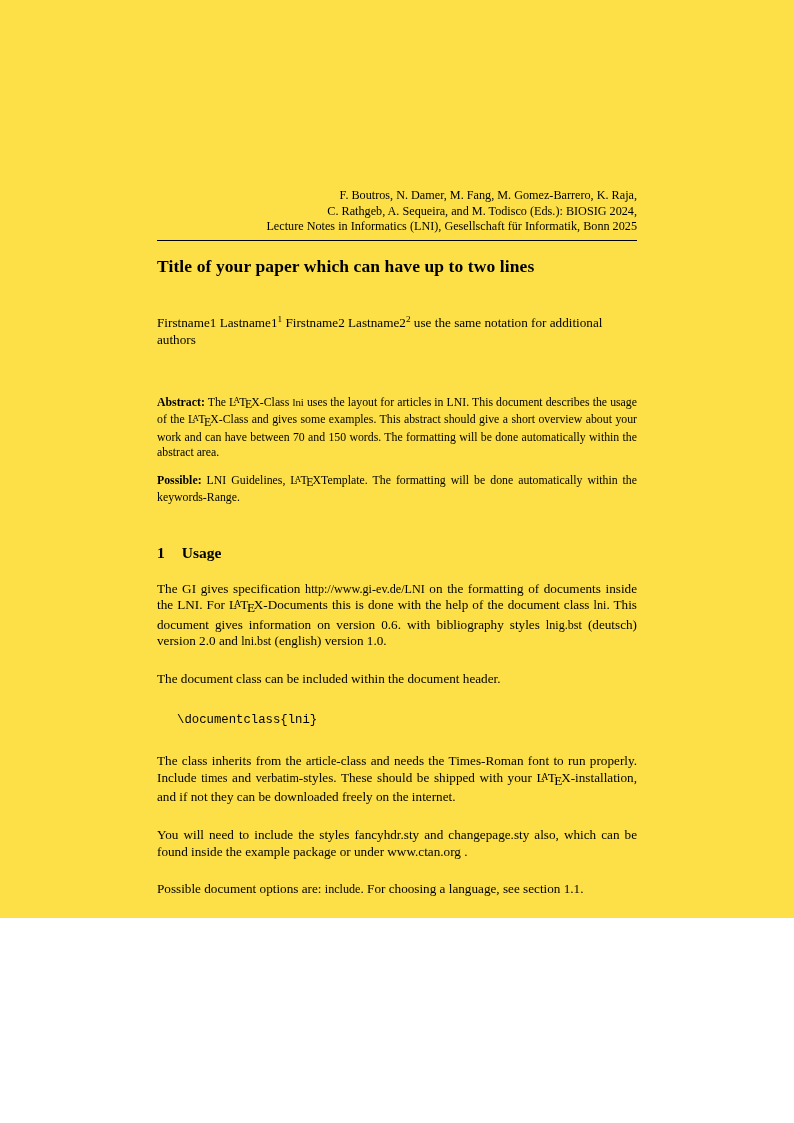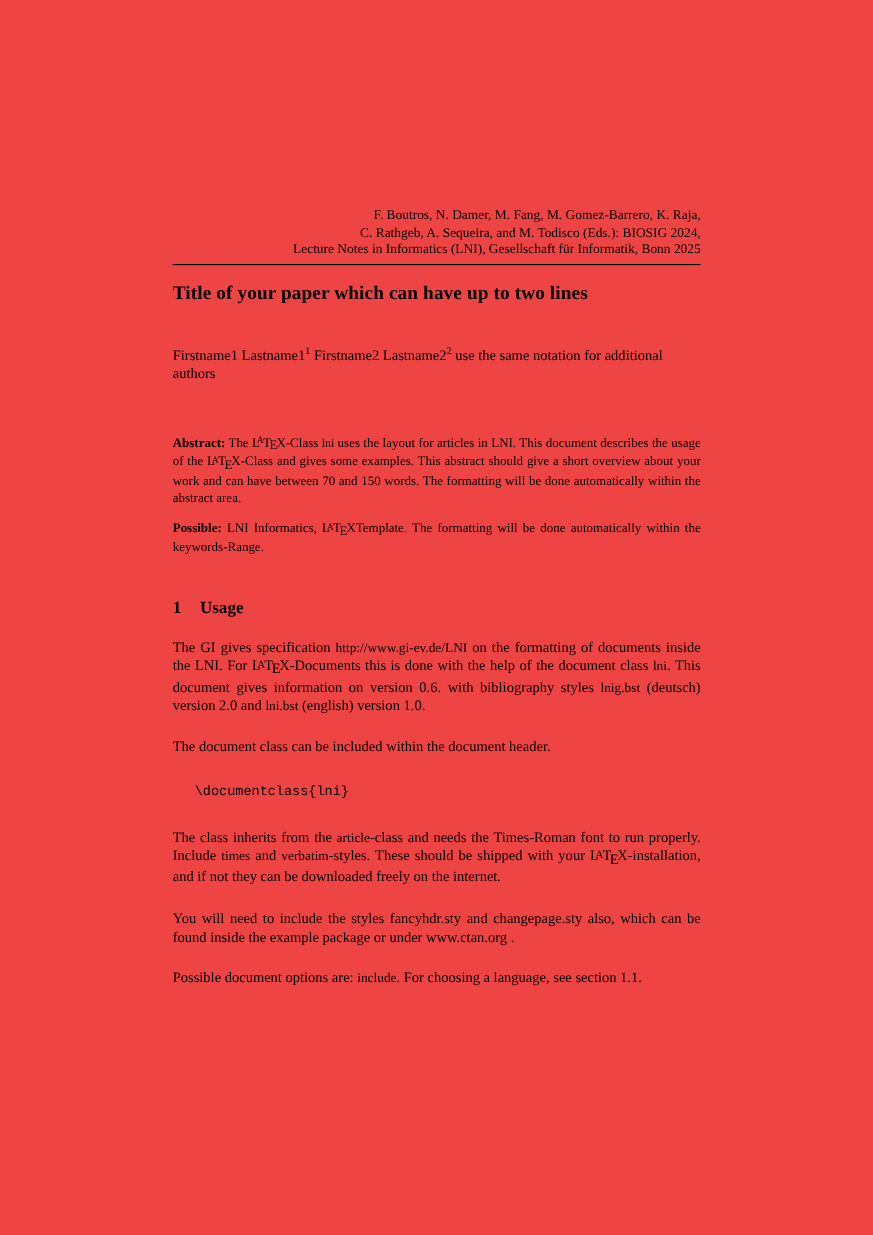--- a/index.html
+++ b/index.html
@@ -1,20 +1,20 @@
 <!DOCTYPE html>
 <html><head>
 <meta charset="utf-8">
 <style>
   html, body { margin: 0; padding: 0; background: #ffffff; }
   .page {
     position: relative;
     width: 794px;
-    height: 1123px;
-    background: #ef4444;
+    height: 918px;
+    background: #fde047;
     color: #000000;
     font-family: "Liberation Serif", serif;
     overflow: hidden;
     margin: 0 auto;
   }
   .content {
     position: absolute;
     left: 157px;
     top: 188px;
     width: 480px;
@@ -120,21 +120,21 @@
       <div>Lecture Notes in Informatics (LNI), Gesellschaft für Informatik, Bonn 2025</div>
     </div>
     <div class="header-rule"></div>
 
     <h1 class="title">Title of your paper which can have up to two lines</h1>
 
     <p class="authors"><span>Firstname1 Lastname1</span><span class="sup">1</span><span> Firstname2 Lastname2</span><span class="sup">2</span><span> use the same notation for additional authors</span></p>
 
     <p class="abstract"><span class="b">Abstract:</span><span> The </span><span class="latex-logo"><span>L</span><span class="lA">A</span><span>T</span><span class="lE">E</span><span>X</span></span><span>-Class </span><span class="tt">lni</span><span> uses the layout for articles in LNI. This document describes the usage of the </span><span class="latex-logo"><span>L</span><span class="lA">A</span><span>T</span><span class="lE">E</span><span>X</span></span><span>-Class and gives some examples. This abstract should give a short overview about your work and can have between 70 and 150 words. The formatting will be done automatically within the abstract area.</span></p>
 
-    <p class="abstract keywords"><span class="b">Possible:</span><span> LNI Informatics, </span><span class="latex-logo"><span>L</span><span class="lA">A</span><span>T</span><span class="lE">E</span><span>X</span></span><span>Template. The formatting will be done automatically within the keywords-Range.</span></p>
+    <p class="abstract keywords"><span class="b">Possible:</span><span> LNI Guidelines, </span><span class="latex-logo"><span>L</span><span class="lA">A</span><span>T</span><span class="lE">E</span><span>X</span></span><span>Template. The formatting will be done automatically within the keywords-Range.</span></p>
 
     <h2 class="section">
       <span class="secnum">1</span><span>Usage</span>
     </h2>
 
     <p class="body-par"><span>The GI gives specification </span><span class="tt">http://www.gi-ev.de/LNI</span><span> on the formatting of documents inside the LNI. For </span><span class="latex-logo"><span>L</span><span class="lA">A</span><span>T</span><span class="lE">E</span><span>X</span></span><span>-Documents this is done with the help of the document class </span><span class="tt">lni</span><span>. This document gives information on version 0.6. with bibliography styles </span><span class="tt">lnig.bst</span><span> (deutsch) version 2.0 and </span><span class="tt">lni.bst</span><span> (english) version 1.0.</span></p>
     <p class="body-par"><span>The document class can be included within the document header.</span></p>
 
     <pre class="code-block">\documentclass{lni}</pre>
 

